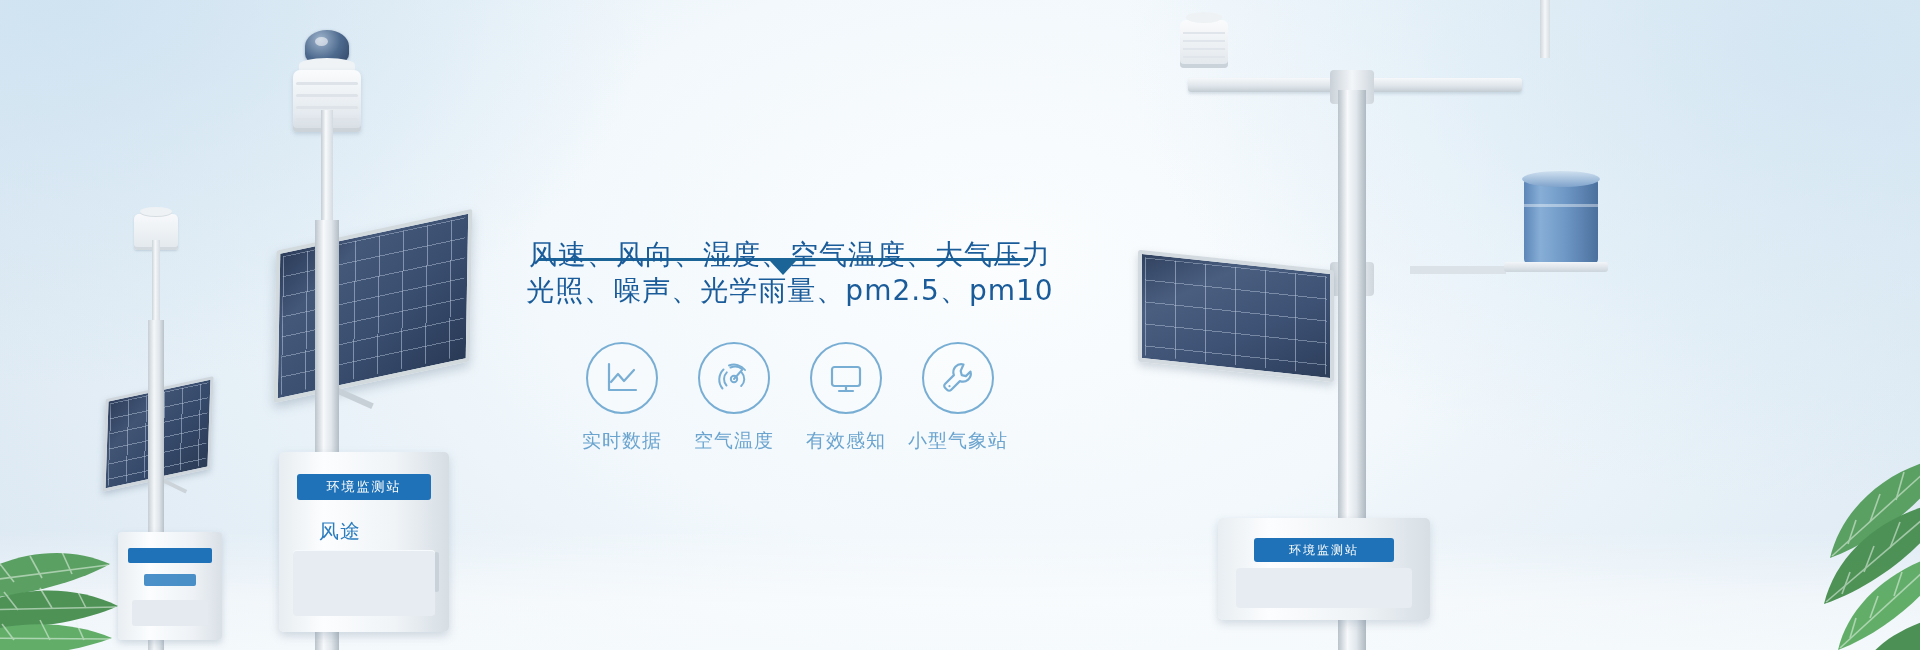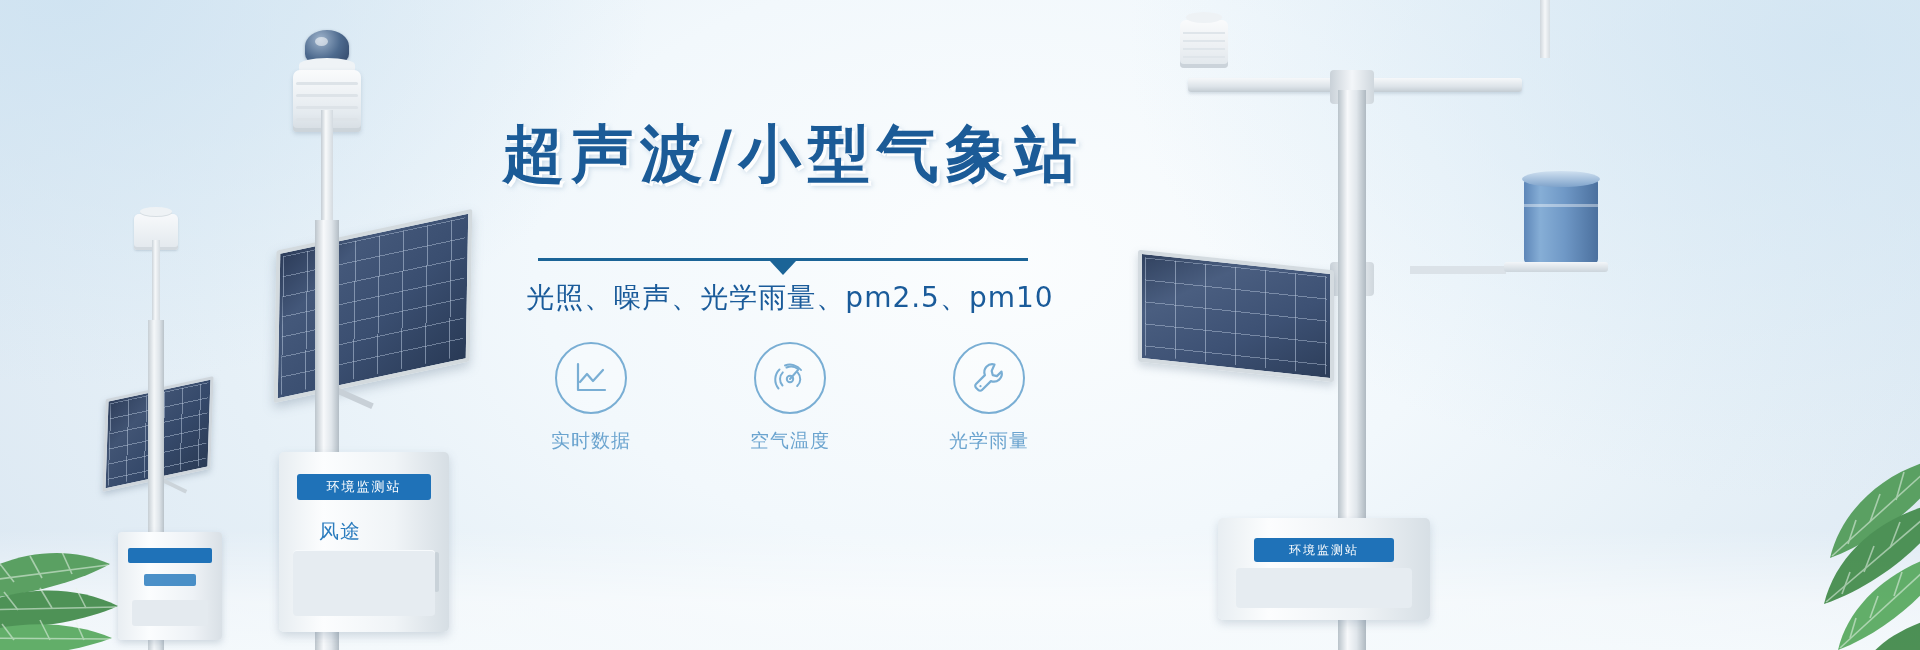--- a/index.html
+++ b/index.html
@@ -39,24 +39,24 @@
   .divider .tri{position:absolute; left:50%; top:3px; margin-left:-13px;
     width:0;height:0;border-left:13px solid transparent;border-right:13px solid transparent;
     border-top:14px solid #1b6497;}
 
   .sub{
     position:absolute; left:0; width:700px; text-align:center;
     font-family:"DejaVu Sans","Liberation Sans",sans-serif;
     font-size:28px; color:#1a5b9a; letter-spacing:1px; white-space:nowrap;
   }
   .sub1{top:236px;}
-  .sub2{top:279px;}
-
-  
-  .features{position:absolute; left:95px; top:342px; width:510px; display:flex; justify-content:space-between;}
+  .sub2{top:272px;}
+
+  
+  .features{position:absolute; left:95px; top:342px; width:510px; display:flex; justify-content:center;}
   .feat{width:112px; text-align:center;}
   .feat .circ{
     width:72px;height:72px;border-radius:50%;border:2px solid #79aed4;
     margin:0 auto; display:flex;align-items:center;justify-content:center;
     background:rgba(255,255,255,.25);
   }
   .feat .circ svg{display:block;}
   .feat .lbl{
     margin-top:14px; font-size:19px; color:#6ba4cf; letter-spacing:1px;
     font-family:"DejaVu Sans","Liberation Sans",sans-serif; white-space:nowrap;
@@ -294,27 +294,27 @@
         <path d="M184 116 L174 142"></path>
         <path d="M160 142 L152 164"></path>
       <path d="M212 142 L204 166"></path>
         <path d="M188 166 L180 188"></path>
         <path d="M166 188 L160 208"></path>
     </g>
   </svg>
 
   <div class="content">
 
-    <div class="title">超声波/小型气象站</div>
 
     <div class="divider">
       <div class="line"></div>
       <div class="tri"></div>
     </div>
 
+    <div class="sub sub1">风速、风向、湿度、空气温度、大气压力</div>
     <div class="sub sub2">光照、噪声、光学雨量、pm2.5、pm10</div>
 
     <div class="features">
 
       <div class="feat">
         <div class="circ">
           <svg width="40" height="40" viewBox="0 0 40 40" fill="none" stroke="#79aed4" stroke-width="2.2" stroke-linecap="round" stroke-linejoin="round">
             <path d="M7 6 V32 H34"></path>
             <path d="M9 24 L16 16 L22 23 L32 12"></path>
           </svg>
@@ -330,27 +330,37 @@
             <path d="M12.5 27.5 A9.5 9.5 0 0 1 12.8 14.4"></path>
             <path d="M27.8 14.6 A9.5 9.5 0 0 1 27.2 28"></path>
             <path d="M8.5 30.5 A14 14 0 0 1 9.5 11.5"></path>
             <path d="M15 7.5 A14 14 0 0 1 31 12"></path>
             <path d="M16.5 9.5 A11 11 0 0 1 28 11"></path>
           </svg>
         </div>
         <div class="lbl">空气温度</div>
       </div>
 
+      <div class="feat">
+        <div class="circ">
+          <svg width="40" height="40" viewBox="0 0 40 40" fill="none" stroke="#79aed4" stroke-width="2.2" stroke-linecap="round" stroke-linejoin="round">
+            <rect x="6" y="9" width="28" height="19" rx="2.5"></rect>
+            <path d="M13 33 H27"></path>
+            <path d="M20 28 V33"></path>
+          </svg>
+        </div>
+        <div class="lbl">有效感知</div>
+      </div>
 
       <div class="feat">
         <div class="circ">
           <svg width="40" height="40" viewBox="0 0 40 40" fill="none" stroke="#79aed4" stroke-width="2.2" stroke-linecap="round" stroke-linejoin="round">
             <path d="M25.5 6.5 a8 8 0 0 0 -9.6 10.6 L7 26 a2.6 2.6 0 0 0 0 3.7 l2.3 2.3 a2.6 2.6 0 0 0 3.7 0 l8.9 -8.9 a8 8 0 0 0 10.6 -9.6 l-4.6 4.6 -4.2 -1 -1 -4.2 z"></path>
             <circle cx="11.5" cy="28.2" r="1.1" fill="#79aed4" stroke="none"></circle>
           </svg>
         </div>
-        <div class="lbl">光学雨量</div>
+        <div class="lbl">小型气象站</div>
       </div>
 
     </div>
   </div>
 
 </div>
 
 </body></html>

